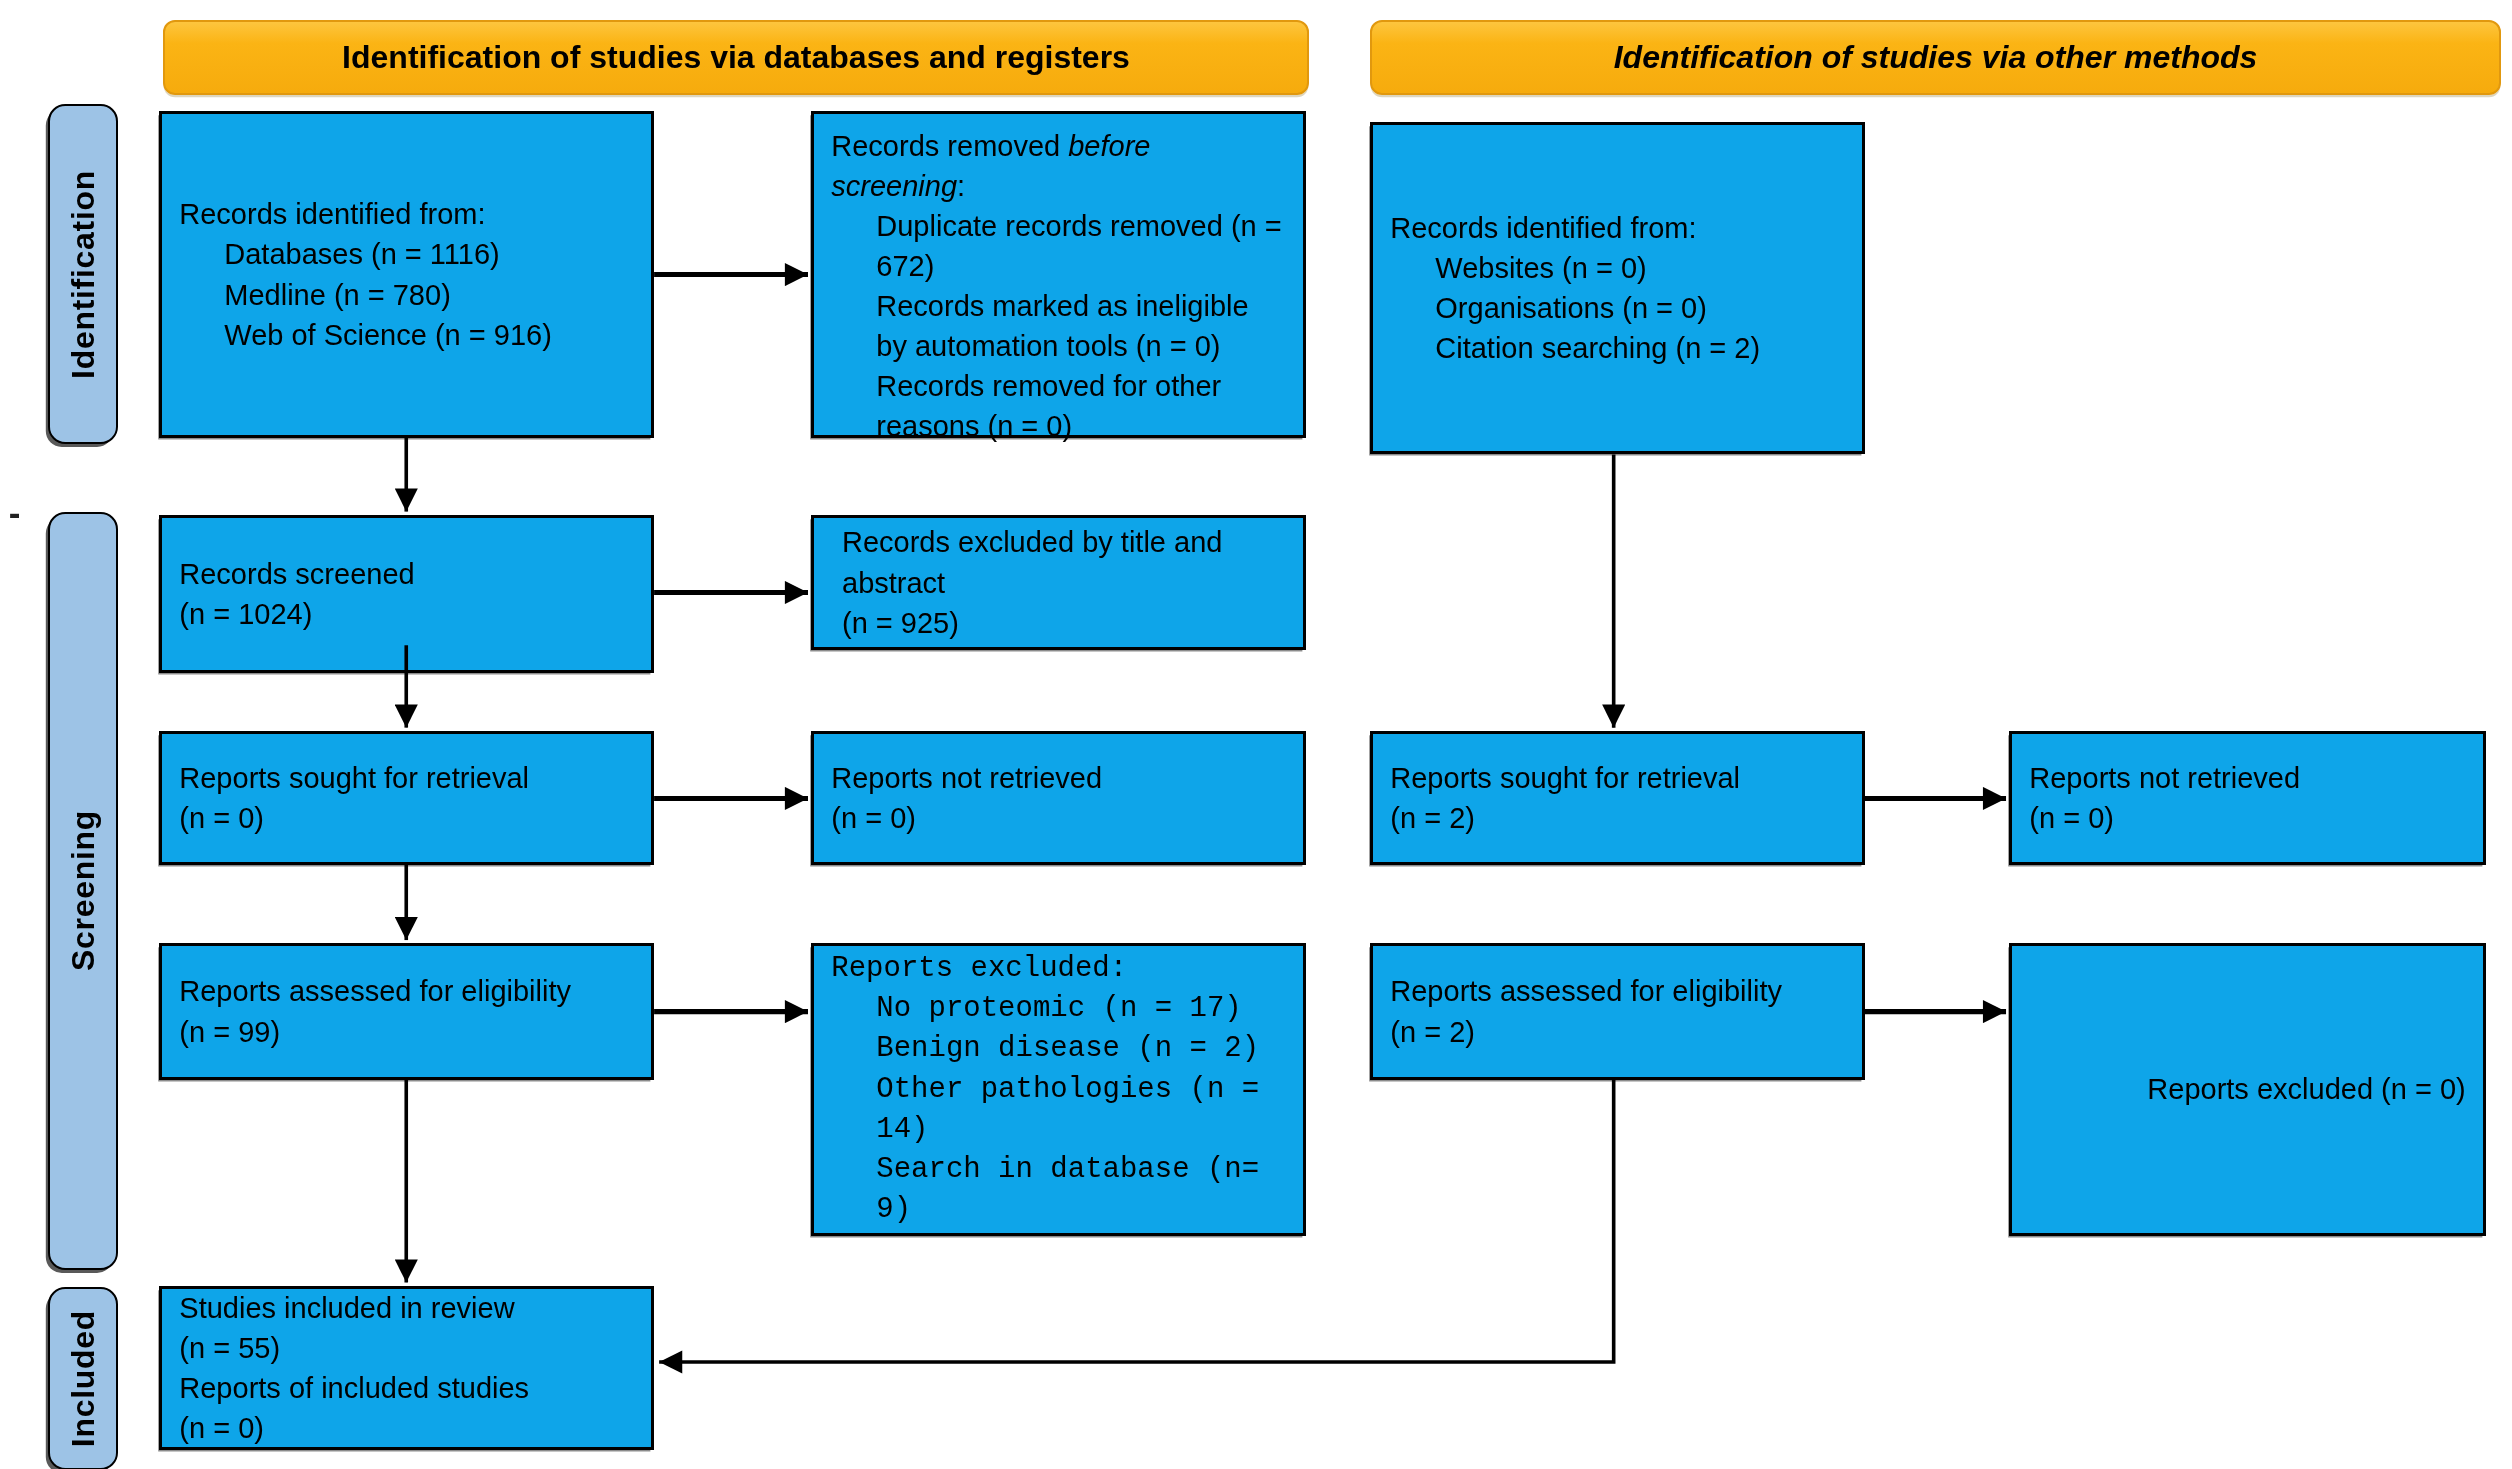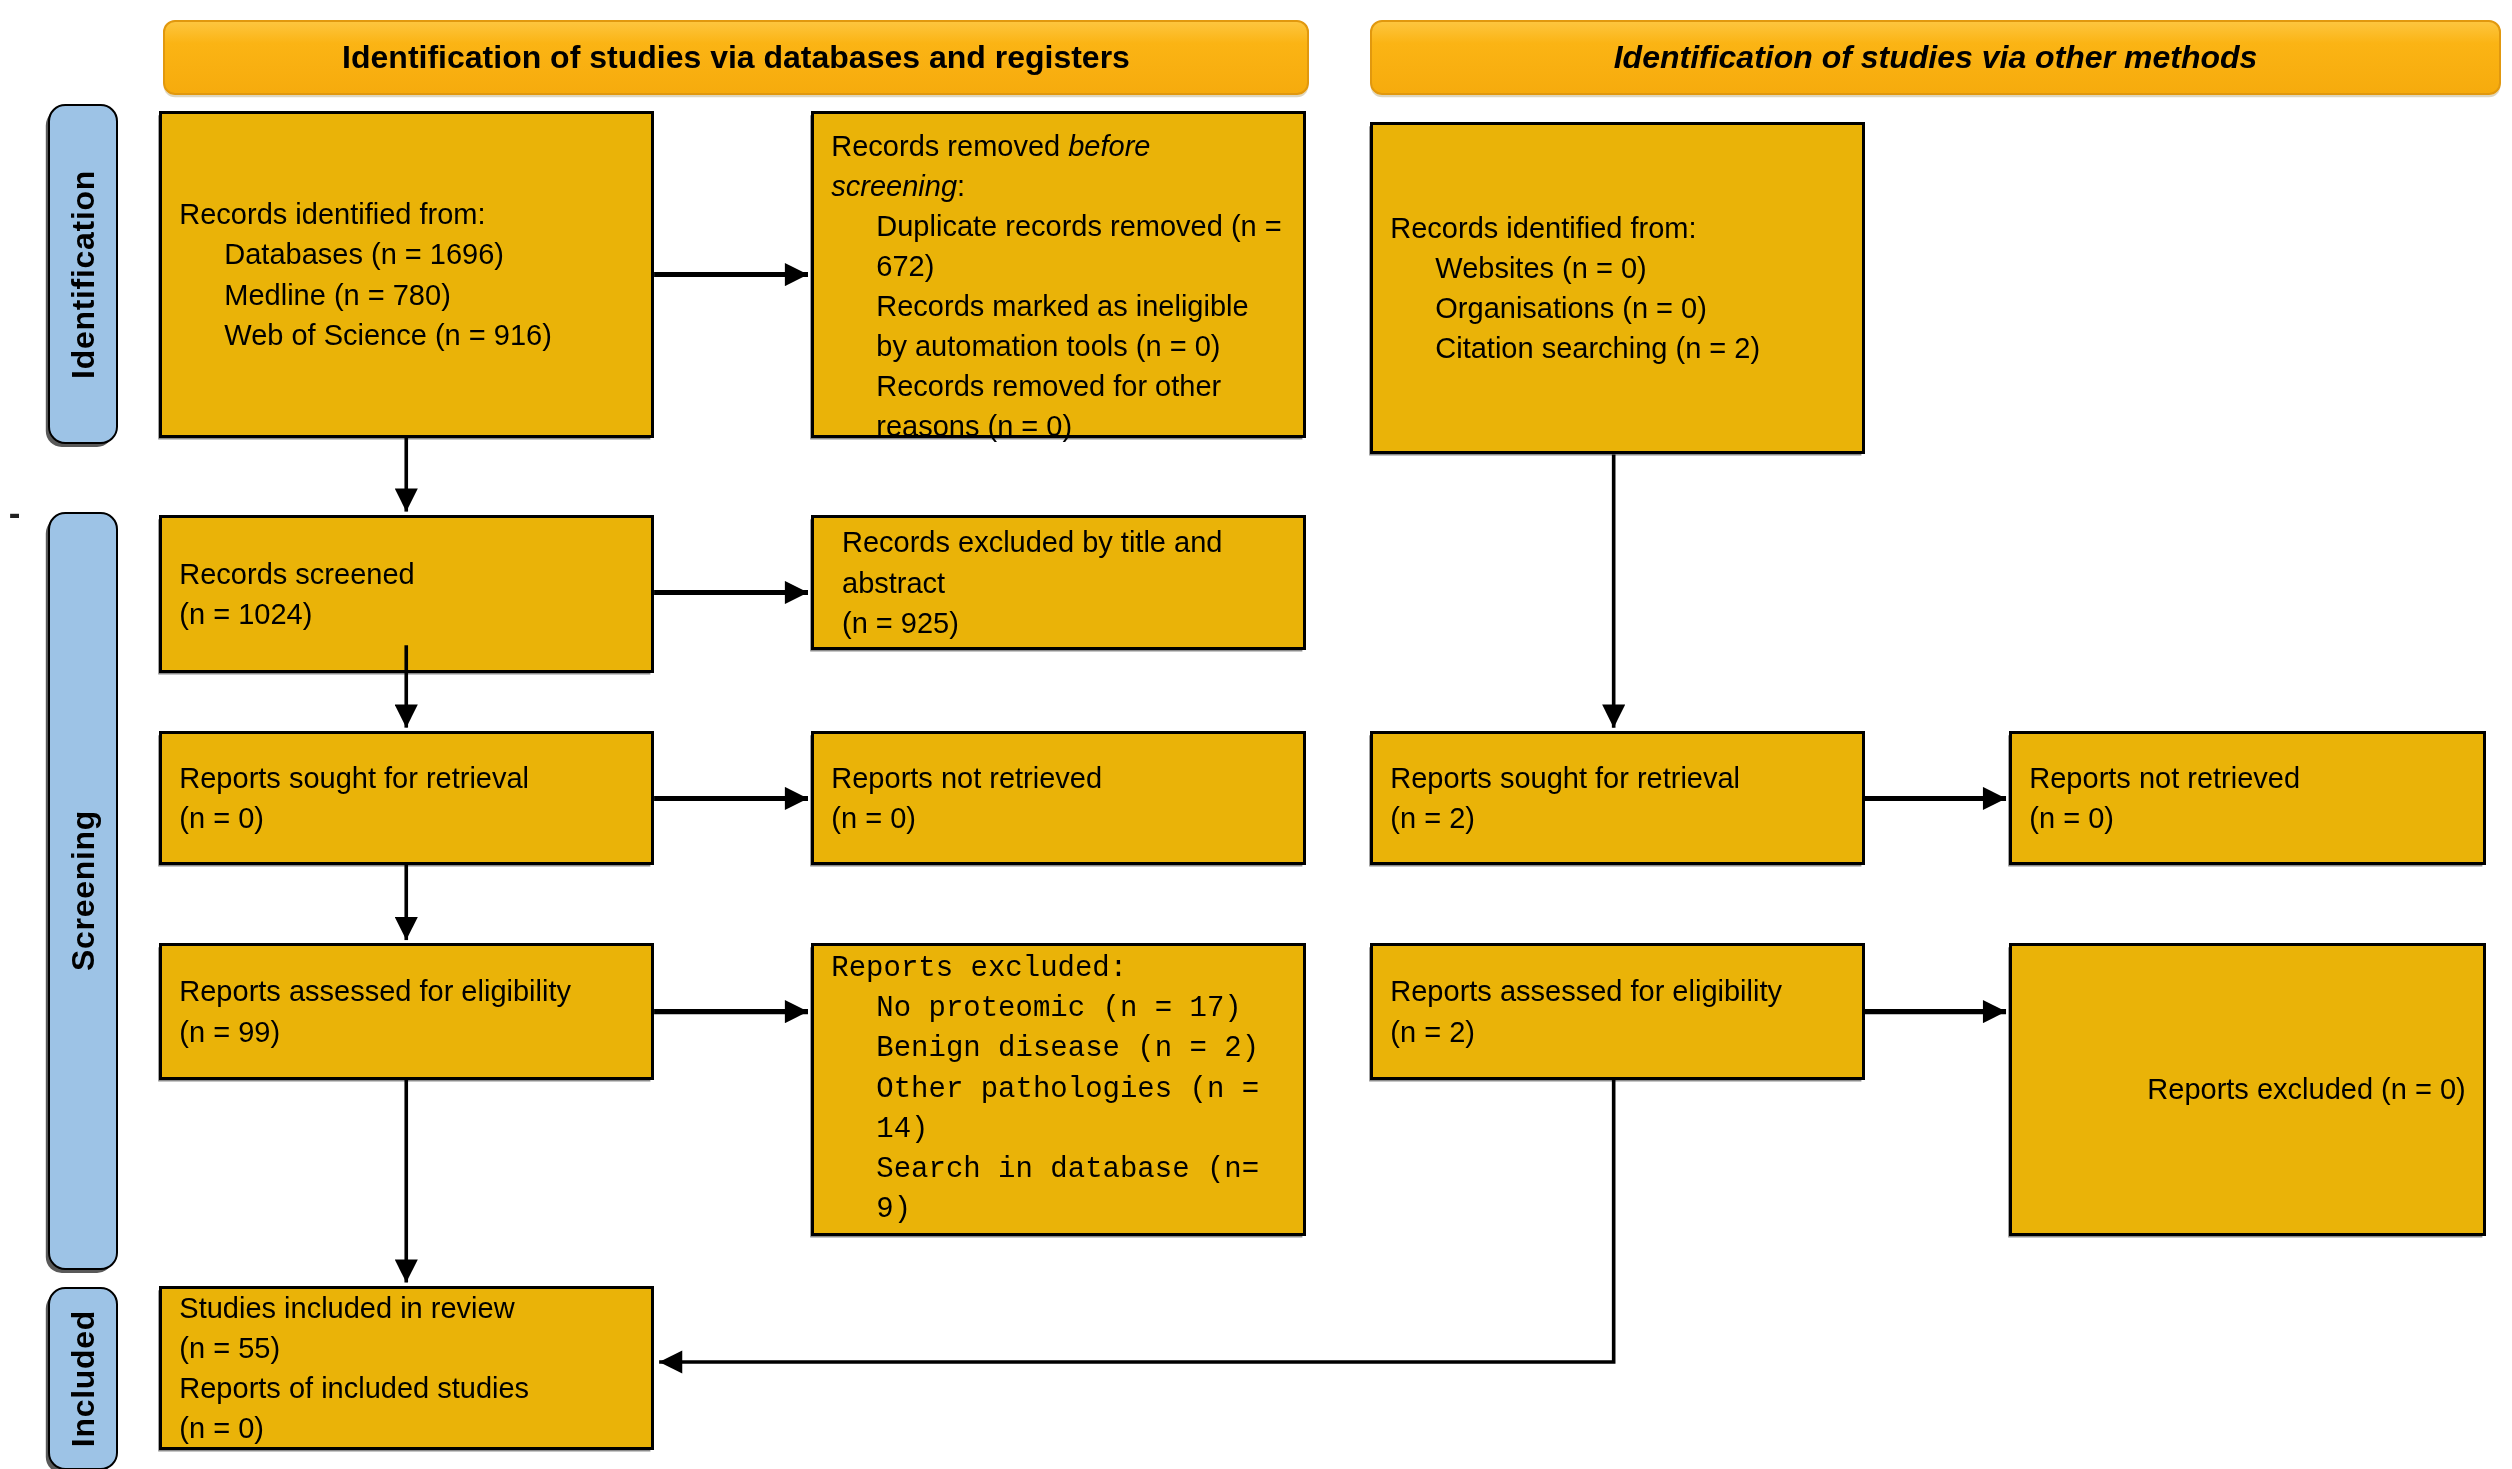--- a/index.html
+++ b/index.html
@@ -35,21 +35,21 @@
   }
   .stage .vtext{
     writing-mode:vertical-rl;
     transform:rotate(180deg);
     font-weight:bold;font-size:32px;
     letter-spacing:0.7px;
     white-space:nowrap;
   }
   .box{
     position:absolute;
-    background:#eab308;
+    background:#0ea5e9;
     border:3.6px solid var(--ink);
     display:flex;flex-direction:column;justify-content:center;
     padding:7.2px 17.3px;
     font-size:29px;line-height:1.38;
     box-shadow:-2.2px 2.9px 0 -1.4px rgba(0,0,0,0.45);
     box-sizing:border-box;
   }
   .box .line{white-space:normal;}
   .box .line.ind{padding-left:45px;}
   .box em{font-style:italic;}
@@ -75,21 +75,21 @@
   <span class="vtext">Screening</span>
 </div>
 <div class="stage" style="left:48px;top:1287px;width:66px;height:179px;">
   <span class="vtext">Included</span>
 </div>
 
 <div class="stray" style="left:8.7px;top:493px;">-</div>
 
 <div class="box" style="left:159px;top:111px;width:495px;height:327px;">
     <div class="line"><span>Records identified from:</span></div>
-    <div class="line ind"><span>Databases (n = 1696)</span></div>
+    <div class="line ind"><span>Databases (n = 1116)</span></div>
     <div class="line ind"><span>Medline (n = 780)</span></div>
     <div class="line ind"><span>Web of Science (n = 916)</span></div>
   </div>
 <div class="box" style="left:159px;top:515px;width:495px;height:158px;">
     <div class="line"><span>Records screened</span></div>
     <div class="line"><span>(n = 1024)</span></div>
   </div>
 <div class="box" style="left:159px;top:731px;width:495px;height:134px;">
     <div class="line"><span>Reports sought for retrieval</span></div>
     <div class="line"><span>(n = 0)</span></div>

